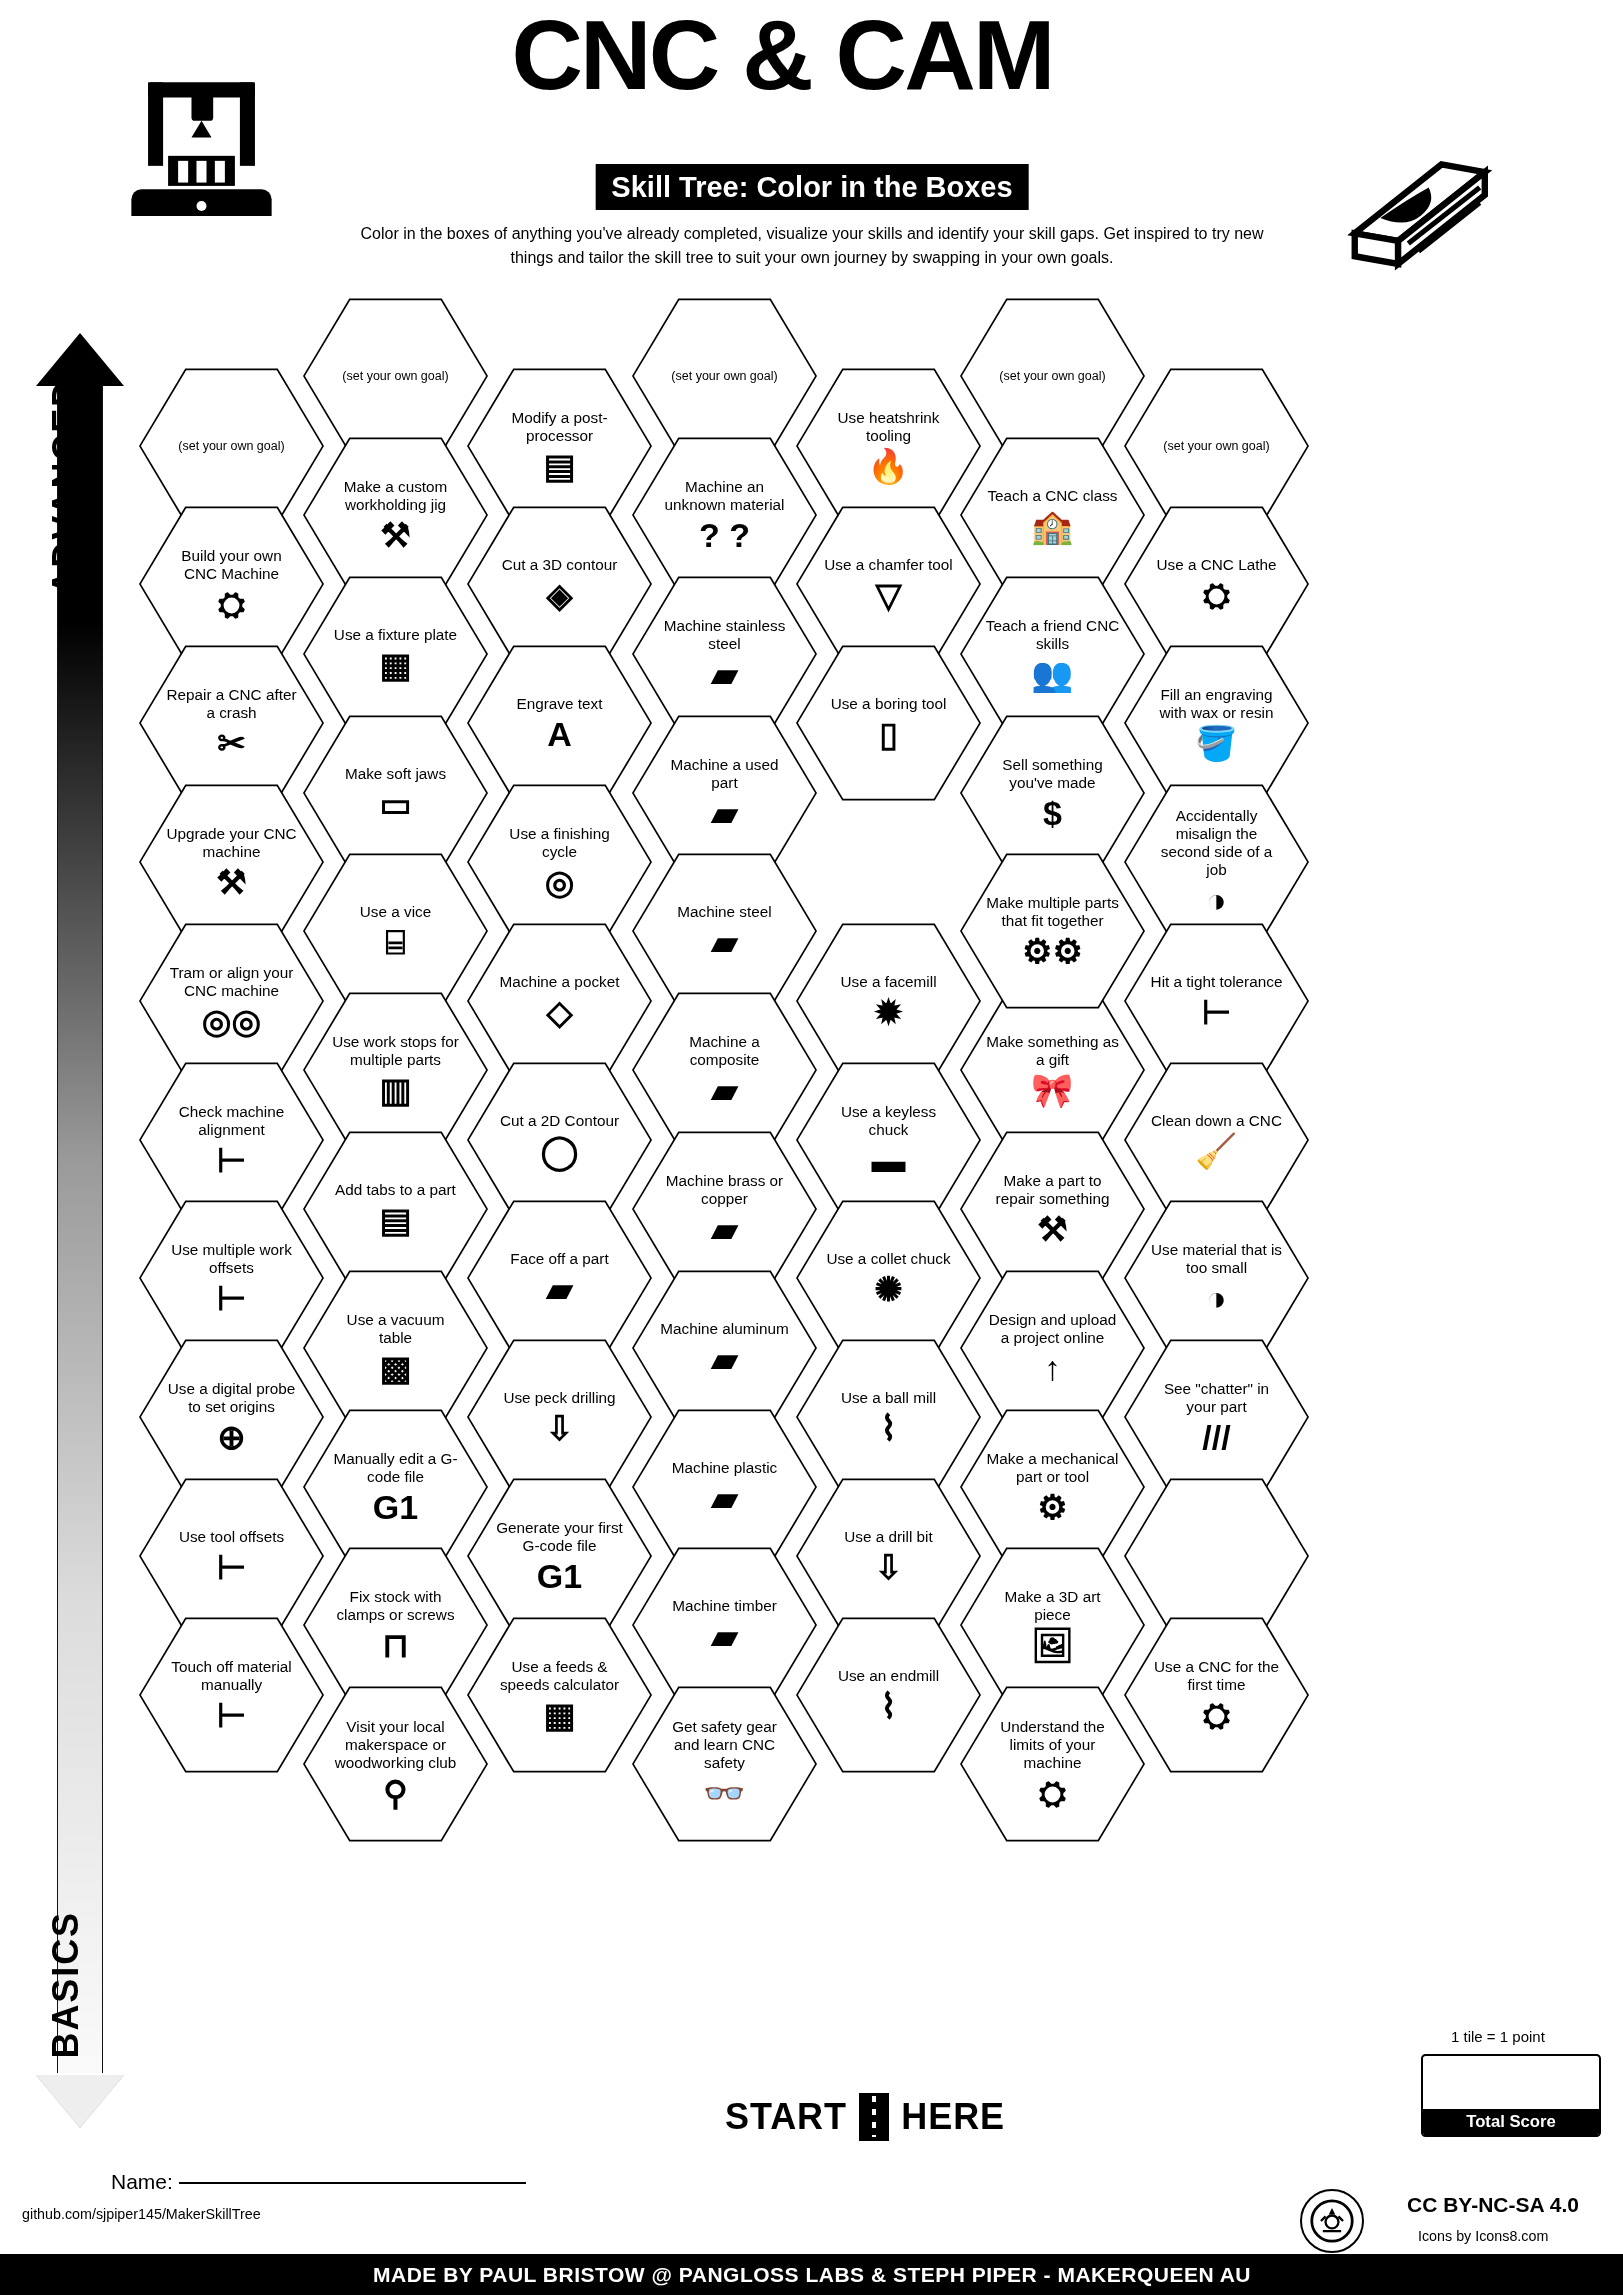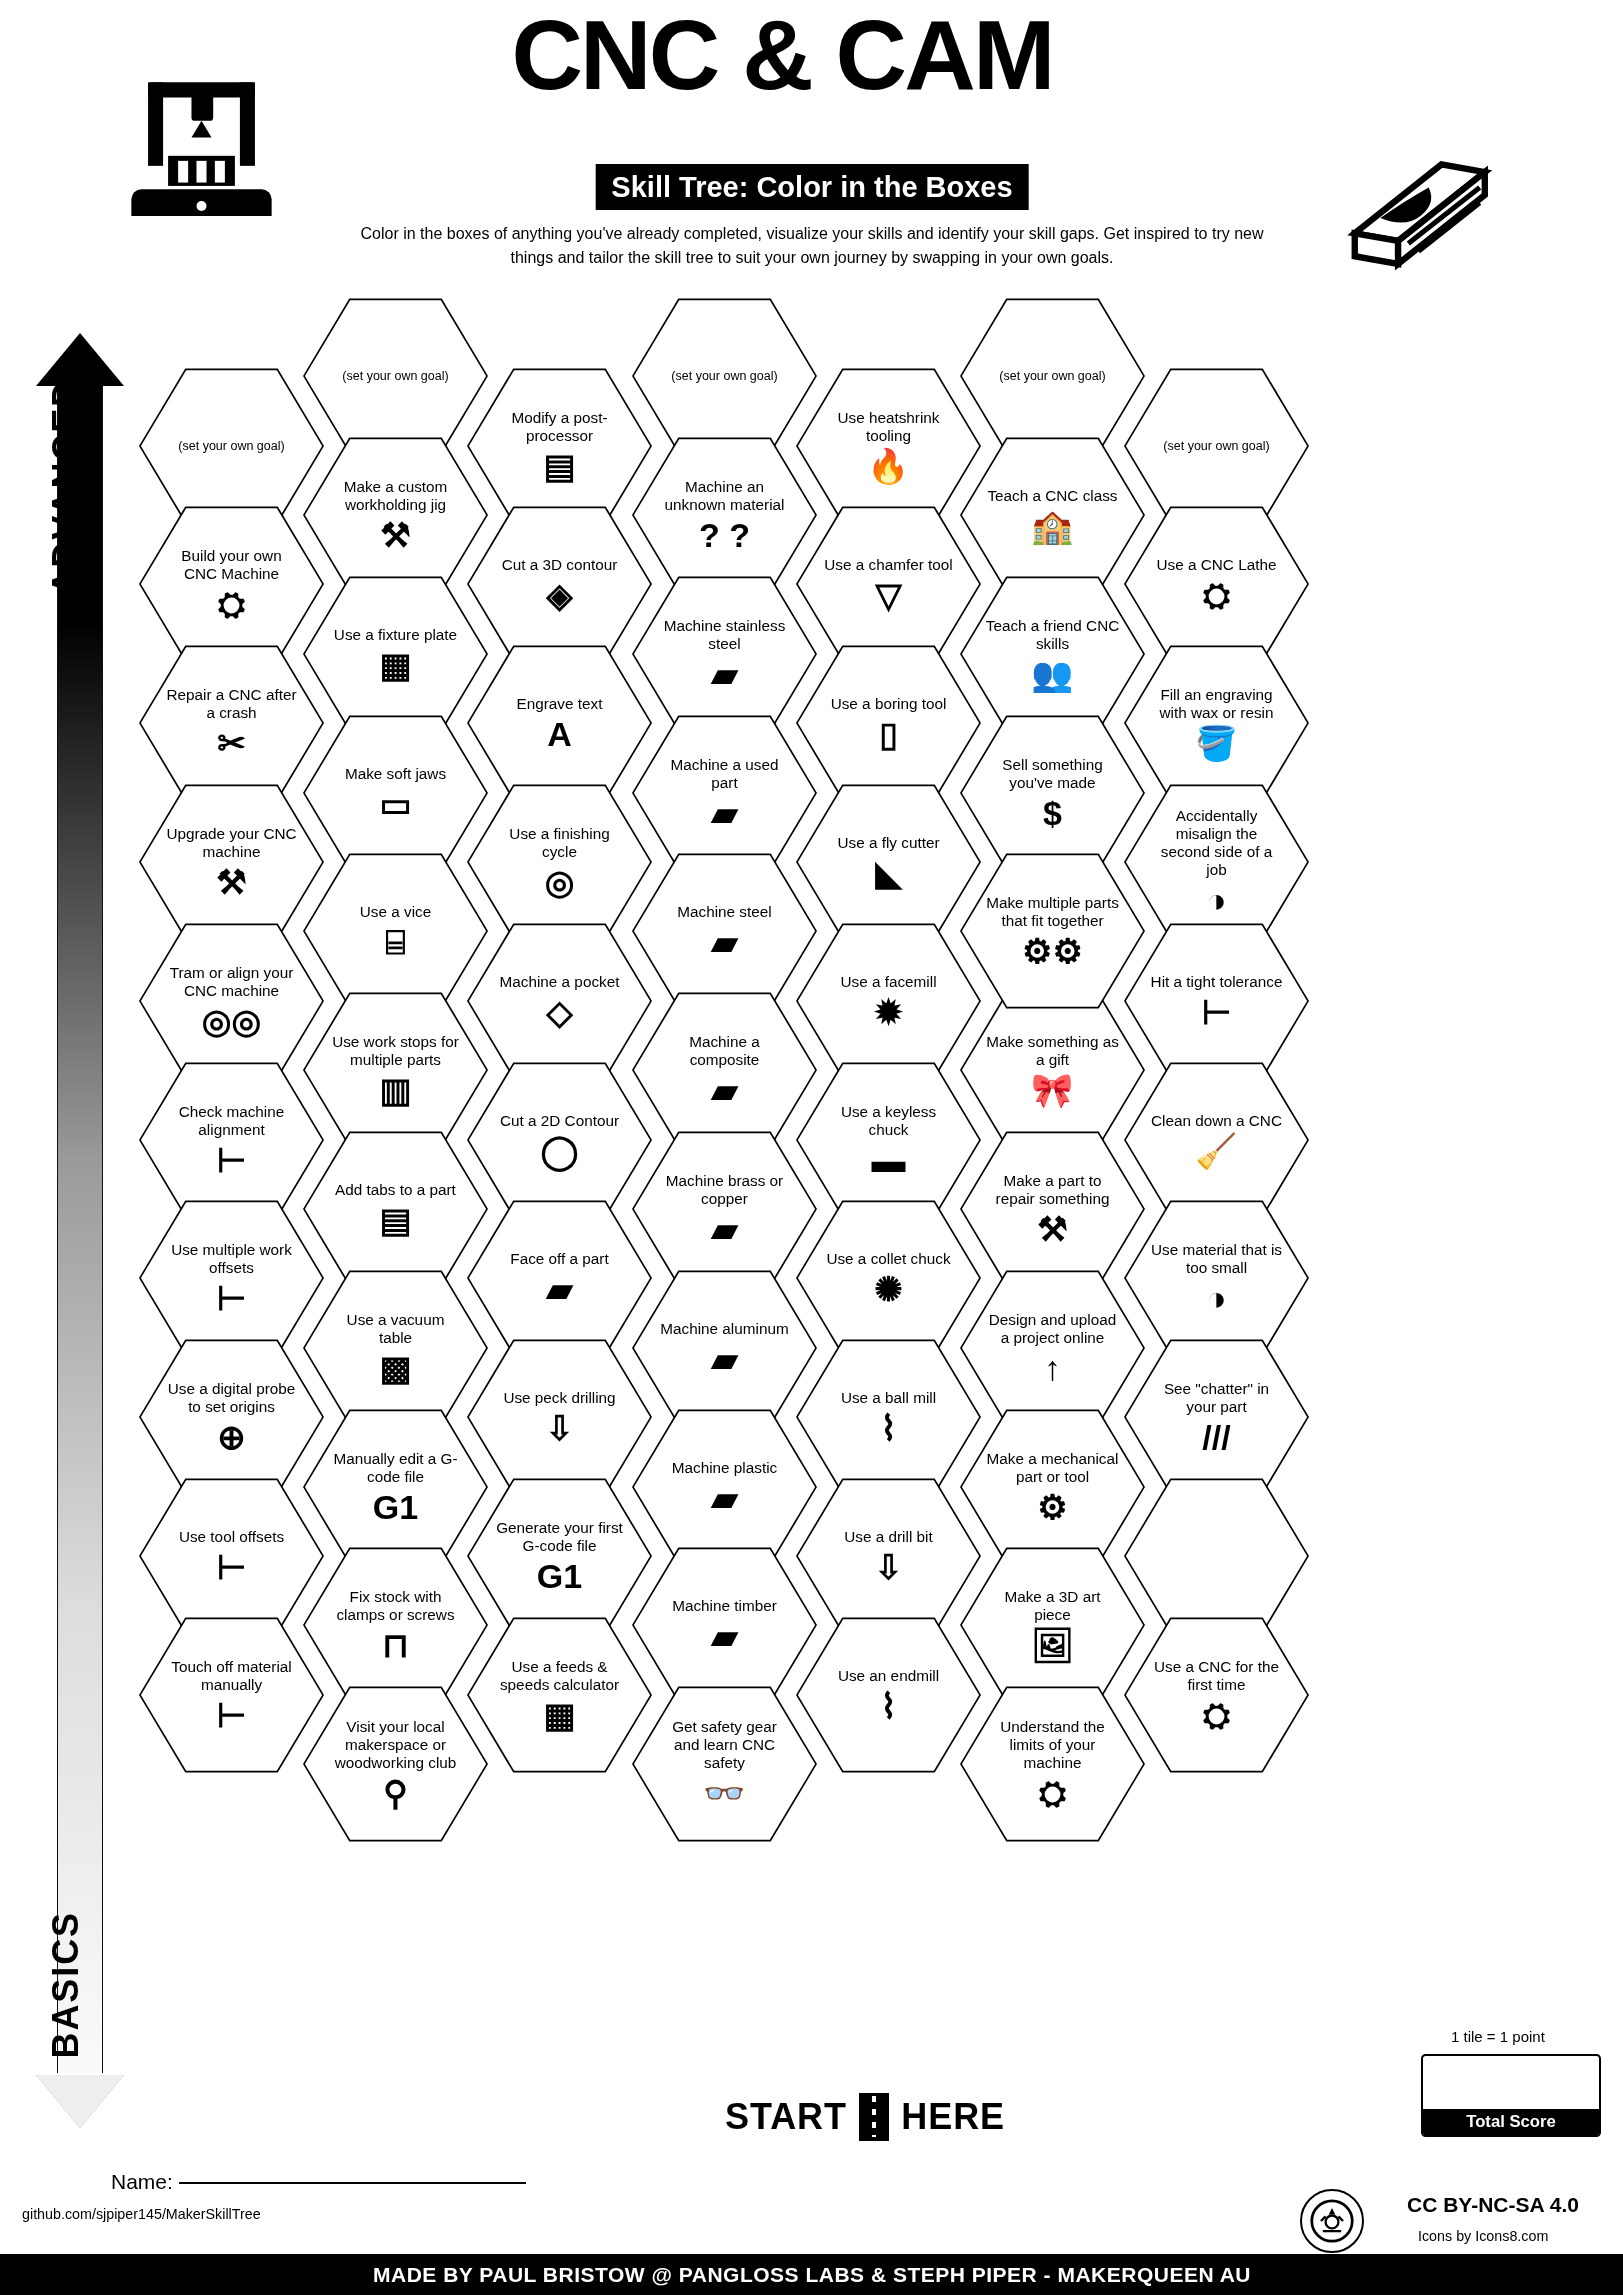--- a/index.html
+++ b/index.html
@@ -509,28 +509,20 @@
       </div>
     </div>
     <div class="hex" style="left: 796px; top: 643px;">
       <div class="shape"></div>
       <div class="inner"></div>
       <div class="content">
         <div class="label">Use a boring tool</div>
         <div class="glyph">▯</div>
       </div>
     </div>
-    <div class="hex" style="left: 796px; top: 782px;">
-      <div class="shape"></div>
-      <div class="inner"></div>
-      <div class="content">
-        <div class="label">Use a fly cutter</div>
-        <div class="glyph">◣</div>
-      </div>
-    </div>
     <div class="hex" style="left: 796px; top: 921px;">
       <div class="shape"></div>
       <div class="inner"></div>
       <div class="content">
         <div class="label">Use a facemill</div>
         <div class="glyph">✹</div>
       </div>
     </div>
     <div class="hex" style="left: 796px; top: 1060px;">
       <div class="shape"></div>

